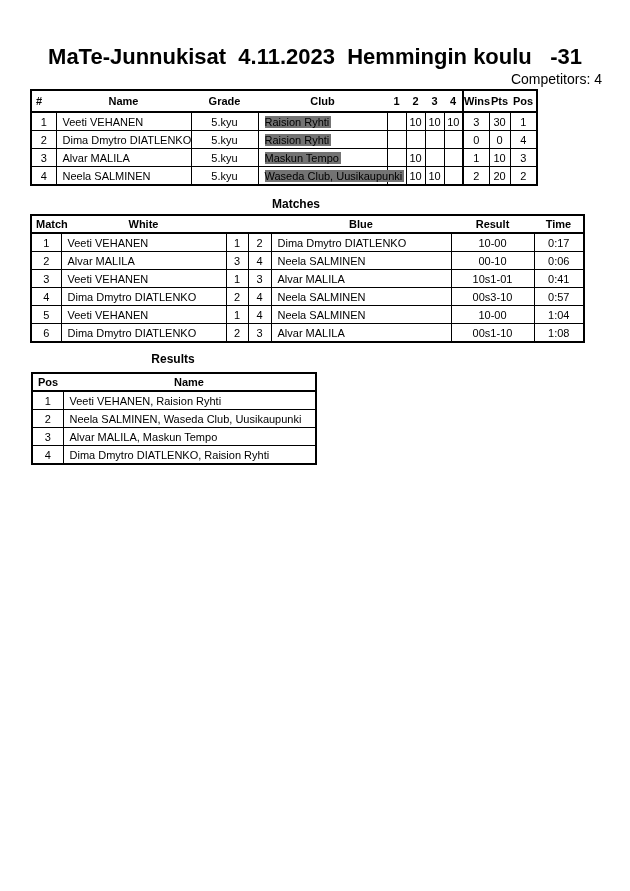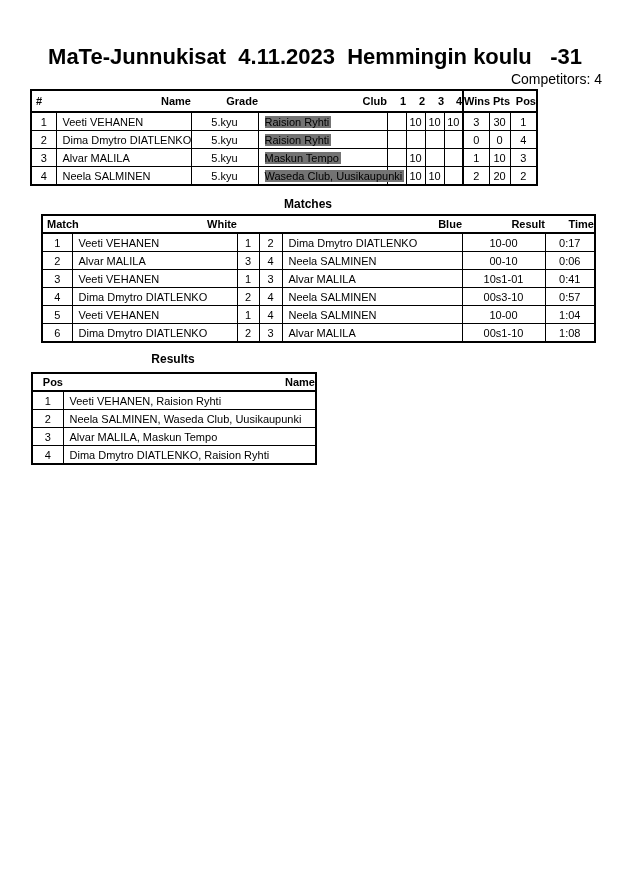--- a/index.html
+++ b/index.html
@@ -10,42 +10,42 @@
   }
   .title{
     position:absolute;top:44px;left:0;width:630px;text-align:center;
     font-size:22px;font-weight:bold;white-space:pre;letter-spacing:0px;
   }
   .shead{
     position:absolute;font-size:12px;font-weight:bold;transform:translateX(-50%);
     white-space:nowrap;
   }
   #h-comp{left:249px;top:67px;margin-top:28px;}
-  #h-match{left:296px;top:197px;margin-left:12px;}
+  #h-match{left:296px;top:197px;}
   #h-res{left:173px;top:352px;}
   .count{position:absolute;top:71px;right:28px;font-size:14px;}
 
   table.t{
     position:absolute;border-collapse:collapse;table-layout:fixed;
     border:2px solid #000;background:#fff;
   }
   .t th{
     font-size:11px;font-weight:bold;border:none;border-bottom:2px solid #000;
-    padding:0;text-align:right;overflow:visible;white-space:nowrap;
+    padding:0;text-align:center;overflow:visible;white-space:nowrap;
   }
   .t td{
     font-size:11px;border:1px solid #000;padding:0;height:17px;
     text-align:center;overflow:visible;white-space:nowrap;vertical-align:middle;
   }
   .t td.l{text-align:left;padding-left:6px;}
   .t th.al{text-align:left;padding-left:4px;}
   .thickleft{border-left:2px solid #000 !important;}
   #t-comp{left:30px;top:89px;width:506px;}
   #t-comp th{height:20px;}
-  #t-match{left:30px;top:214px;width:553px;margin-left:11px;}
+  #t-match{left:30px;top:214px;width:553px;}
   #t-match th{height:16px;}
   #t-res{left:31px;top:372px;width:284px;}
   #t-res th{height:16px;}
   .ovl{position:relative;background:#737373;padding-right:2px;}
 </style>
 </head>
 <body>
 
 <div class="title">MaTe-Junnukisat  4.11.2023  Hemmingin koulu   -31</div>
 <div class="shead" id="h-comp">Competitors</div>

